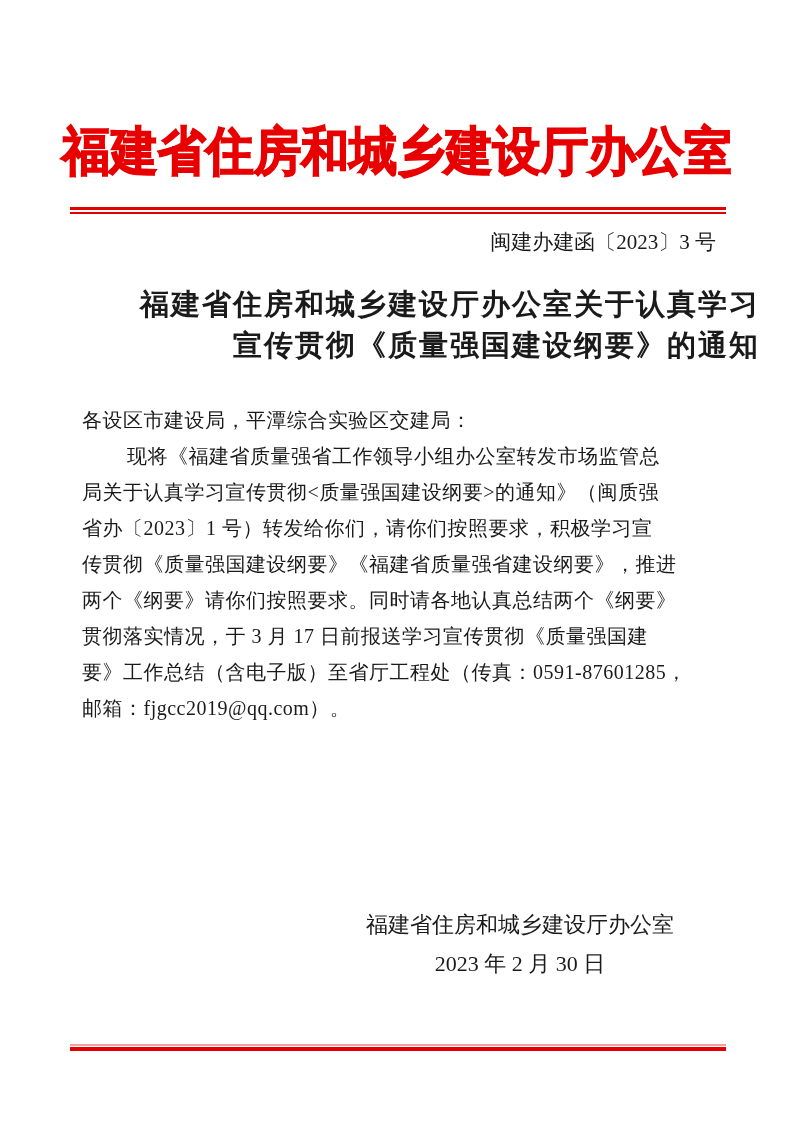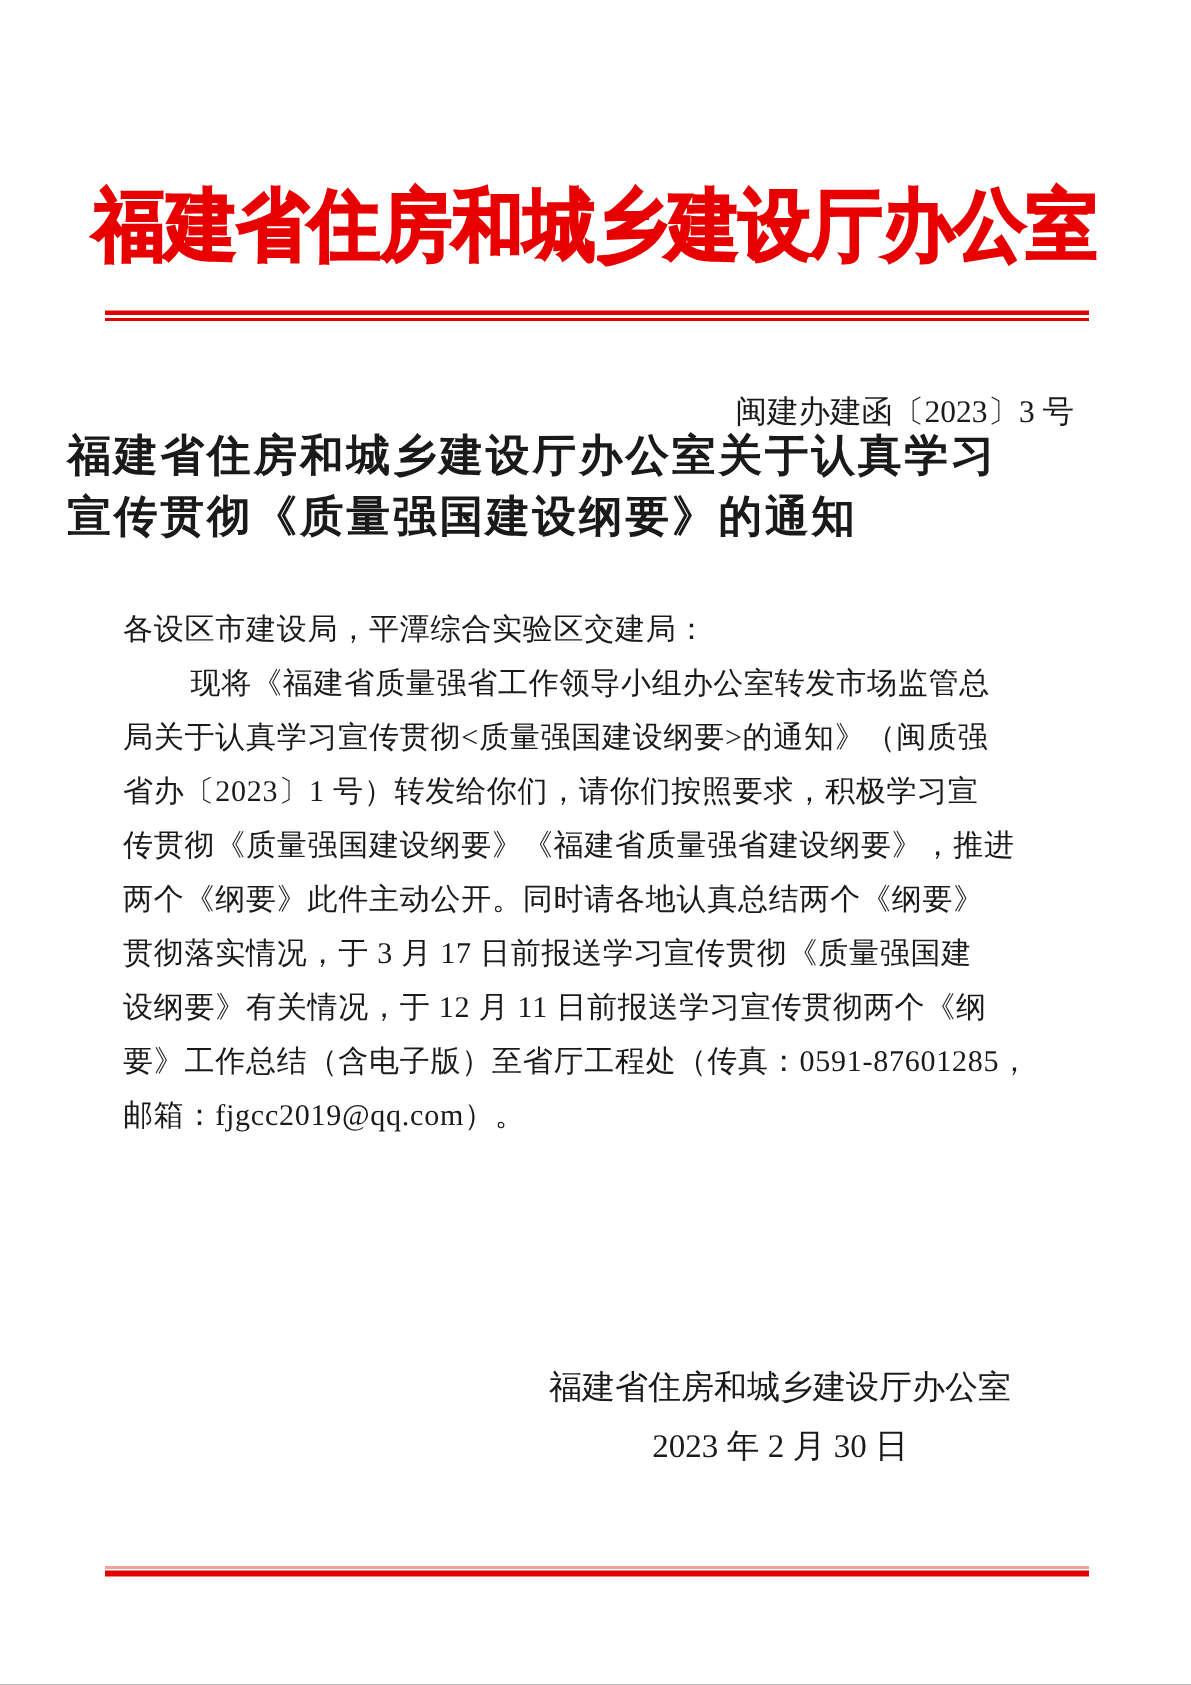--- a/index.html
+++ b/index.html
@@ -47,30 +47,29 @@
   }
 
   
   .doc-number {
     position: absolute;
     top: 227px;
     right: 78px;
     font-size: 21px;
     line-height: 30px;
     white-space: nowrap;
-    margin-top: 32px;
   }
 
   
   .notice-title {
     position: absolute;
     top: 284px;
-    left: 45px;
+    left: 60px;
     width: 700px;
-    text-align: left;
+    text-align: right;
     font-size: 29px;
     font-weight: bold;
     line-height: 41px;
     letter-spacing: 2px;
   }
 
   
   .body-text {
     position: absolute;
     top: 402px;
@@ -133,23 +132,22 @@
     <div>福建省住房和城乡建设厅办公室关于认真学习</div>
     <div>宣传贯彻《质量强国建设纲要》的通知</div>
   </div>
 
   <div class="body-text">
     <div class="line">各设区市建设局，平潭综合实验区交建局：</div>
     <div class="line indent">现将《福建省质量强省工作领导小组办公室转发市场监管总</div>
     <div class="line">局关于认真学习宣传贯彻&lt;质量强国建设纲要&gt;的通知》（闽质强</div>
     <div class="line">省办〔2023〕1 号）转发给你们，请你们按照要求，积极学习宣</div>
     <div class="line">传贯彻《质量强国建设纲要》《福建省质量强省建设纲要》，推进</div>
-    <div class="line">两个《纲要》此件主动公开。同时请各地认真总结两个《纲要》</div>
+    <div class="line">两个《纲要》请你们按照要求。同时请各地认真总结两个《纲要》</div>
     <div class="line">贯彻落实情况，于 3 月 17 日前报送学习宣传贯彻《质量强国建</div>
-    <div class="line">设纲要》有关情况，于 12 月 11 日前报送学习宣传贯彻两个《纲</div>
     <div class="line">要》工作总结（含电子版）至省厅工程处（传真：0591-87601285，</div>
     <div class="line">邮箱：fjgcc2019@qq.com）。</div>
   </div>
 
   <div class="signature-block">
     <div>福建省住房和城乡建设厅办公室</div>
     <div>2023 年 2 月 30 日</div>
   </div>
 
 

